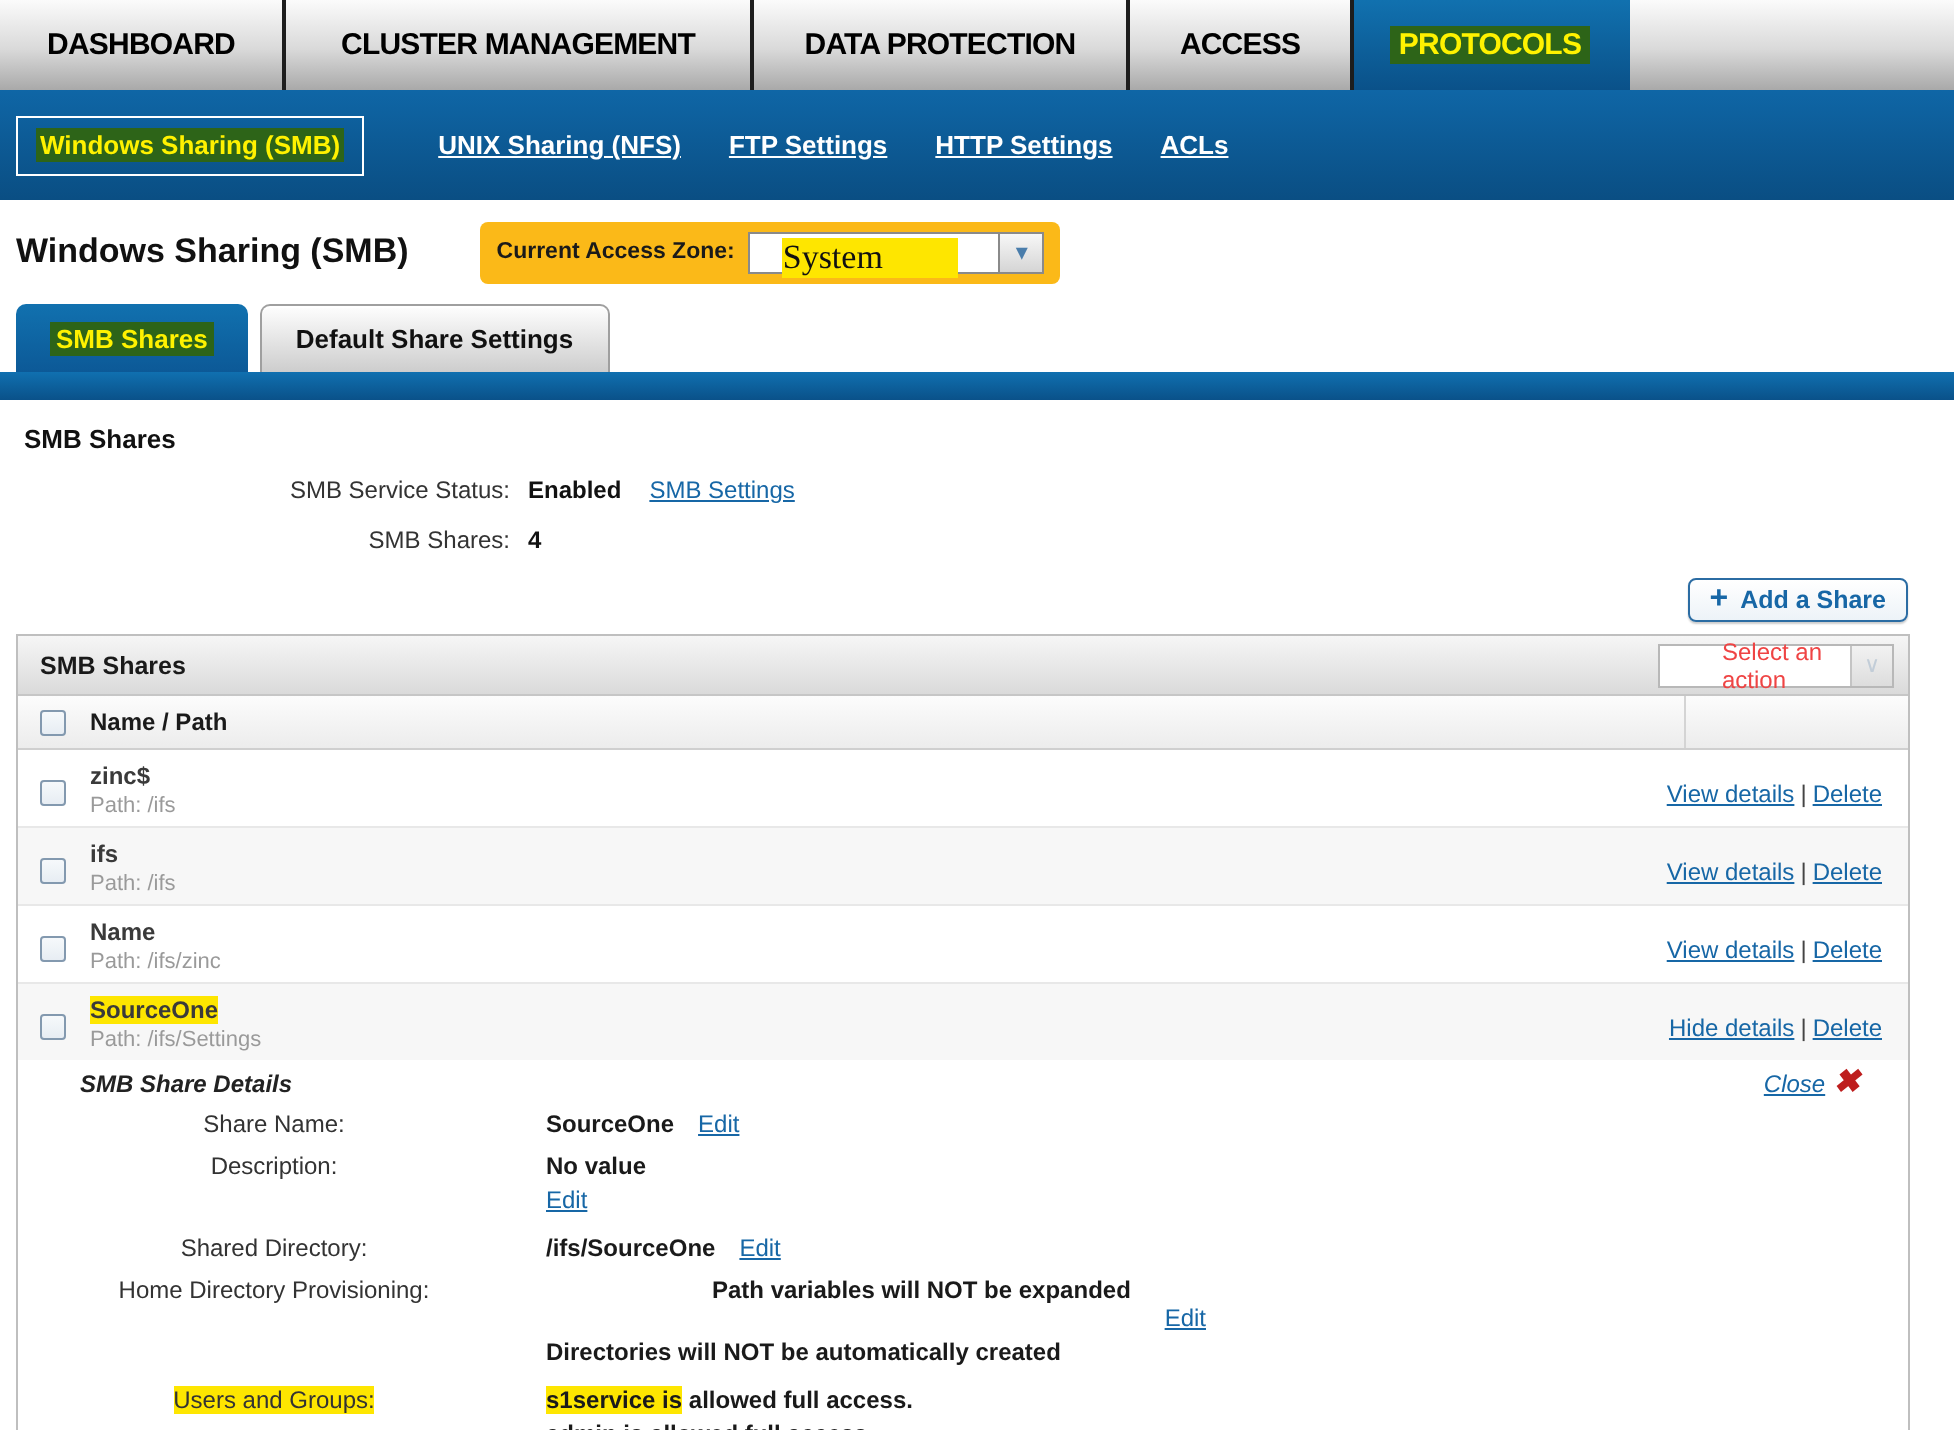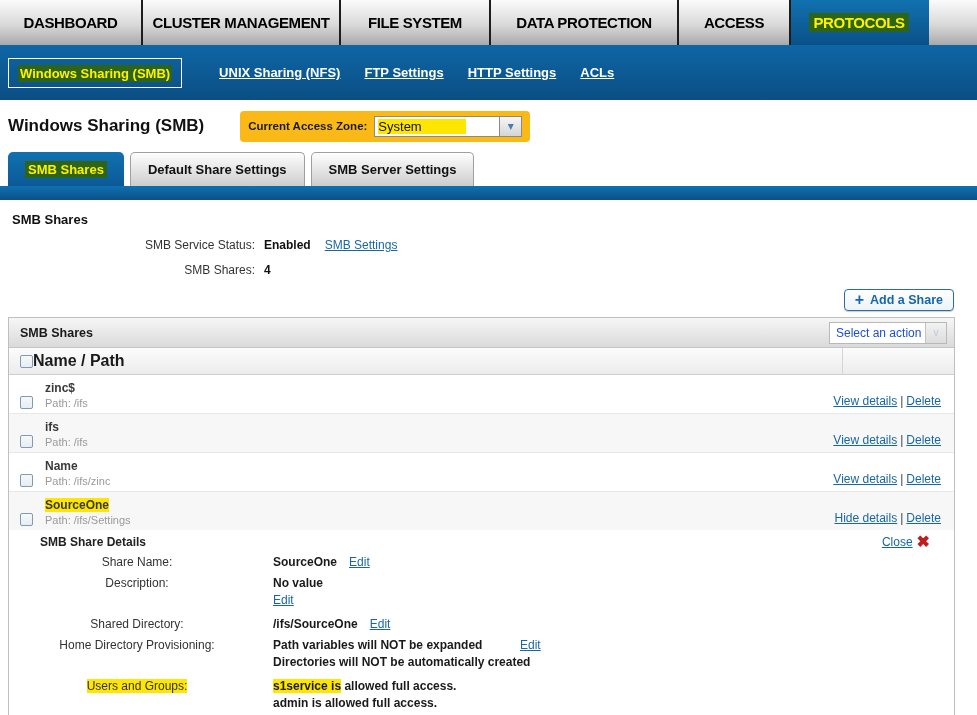--- a/index.html
+++ b/index.html
@@ -8,42 +8,42 @@
 
   
   .topnav { display:flex; height:45px; background:linear-gradient(#1171AF,#0A5189); }
   .ttab { display:flex; align-items:center; justify-content:center;
           background:linear-gradient(180deg,#fbfbfb 0%,#d9d9d9 55%,#a9a9a9 100%);
           border-right:2px solid #1d1d1d; font-weight:bold; font-size:15px;
           letter-spacing:-0.4px; color:#000; cursor:pointer; }
   .ttab.active { background:transparent; border-right:none; }
   .ttab.active .hl-green { color:#FFF200; background:#2D6418; padding:1px 4px; }
   .ttab.sliver { border-right:none; margin-left:2px; flex:1; }
-  .w-dash{width:143px}.w-clus{width:198px}.w-file{width:150px}
+  .w-dash{width:143px}.w-clus{width:234px}.w-file{width:150px}
   .w-data{width:188px}.w-acc{width:112px}.w-prot{width:136px}
 
   
   .subnav { height:55px; background:linear-gradient(#0F66A6,#0A4E83);
             display:flex; align-items:center; }
   .subnav-active { margin-left:8px; border:1px solid #fff; padding:5px 9px; cursor:pointer; }
   .subnav-active .hl-green { color:#FFF200; background:#2D6418; font-weight:bold;
                              font-size:13px; padding:1px 2px; }
   .slink { color:#fff; font-weight:bold; font-size:13px; text-decoration:underline;
            margin-left:24px; cursor:pointer; }
   .slink:first-of-type { margin-left:37px; }
 
   
   .title-row { display:flex; align-items:center; padding:10px 0 0 8px; height:42px; }
   .page-title { font-size:17px; font-weight:bold; color:#111; }
   .zone-badge { margin-left:36px; background:#FBB918; border-radius:4px;
                 display:flex; align-items:center; padding:5px 8px; gap:7px; }
   .zone-label { font-size:11.5px; font-weight:bold; color:#1a1a1a; }
   .zone-select { display:flex; width:148px; height:21px; background:#fff;
                  border:1px solid #8a8a8a; cursor:pointer; }
-  .zone-value { flex:1; font-size:13px; padding:2px 0 0 3px; color:#111; }
+  .zone-value { flex:1; font-size:17px; padding:2px 0 0 16px; color:#111;font-family:Liberation Serif, serif; }
   .zone-value .hl-y { display:inline-block; min-width:88px; }
   .zone-btn { width:22px; border-left:1px solid #8a8a8a;
               background:linear-gradient(#f7f7f7,#d5d5d5); display:flex;
               align-items:center; justify-content:center; color:#4a7dab; font-size:12px; }
 
   
   .tabstrip { display:flex; gap:6px; padding-left:8px; margin-top:10px; align-items:flex-end; }
   .stab { height:34px; display:flex; align-items:center; padding:0 17px;
           font-size:13px; font-weight:bold; border-radius:5px 5px 0 0; cursor:pointer; }
   .stab.inactive { background:linear-gradient(#fefefe,#cdcdcd); border:1px solid #9f9f9f;
@@ -69,69 +69,66 @@
   .add-btn .plus { font-size:16px; line-height:14px; }
 
   
   .tbl { margin:0 22px 0 8px; border:1px solid #bfbfbf; border-bottom:none; }
   .t-titlebar { height:30px; background:linear-gradient(#f6f6f6,#dadada);
                 border-bottom:1px solid #c6c6c6; display:flex; align-items:center;
                 padding:0 7px 0 11px; }
   .t-title { font-weight:bold; font-size:12.5px; color:#1a1a1a; }
   .action-select { margin-left:auto; width:118px; height:22px; background:#fff;
                    border:1px solid #b8b8b8; display:flex; align-items:center; }
-  .action-text { flex:1; color:#1d4ed8; font-size:12px; padding-left:6px; }
+  .action-text { flex:1; color:#ef4444; font-size:12px; padding-left:6px;margin-left:25px; }
   .action-btn { width:21px; height:100%; border-left:1px solid #c4c4c4;
                 background:linear-gradient(#f2f2f2,#dddddd); color:#c2cdd8;
                 display:flex; align-items:center; justify-content:center; font-size:11px; }
   .t-colheader { height:27px; background:linear-gradient(#fcfcfc,#ececec);
                  border-bottom:1px solid #cfcfcf; display:flex; align-items:center; }
-  .colheader-label { font-weight:bold; font-size:16px; color:#1a1a1a; }
+  .colheader-label { font-weight:bold; font-size:12px; color:#1a1a1a; margin-left:12px; }
   .col-actions-spacer { margin-left:auto; width:112px; height:100%;
                         border-left:1px solid #d4d4d4; }
   .cb { width:13px; height:13px; border:1px solid #8399AF; border-radius:2px;
         background:linear-gradient(#F6F9FB,#E7EDF3); flex-shrink:0; cursor:pointer; }
   .t-colheader .cb { margin-left:11px; }
-  .trow { display:flex; align-items:flex-end; min-height:34px; padding:6px 0 4px 0;
+  .trow { display:flex; align-items:center; min-height:34px; padding:6px 0 4px 0;
           border-bottom:1px solid #e8e8e8; }
   .trow.alt { background:#f7f7f7; }
   .trow.noline { border-bottom:none; }
   .trow .cb { margin:2px 12px 0 11px; }
   .row-name { font-size:12px; font-weight:bold; color:#3a3a3a; }
   .row-path { font-size:11px; color:#9a9a9a; margin-top:2px; }
   .row-links { margin-left:auto; padding:3px 13px 0 0; white-space:nowrap; }
   .sep { color:#444; margin:0 3px; font-size:12px; }
   .hl-y { background:#FEE600; }
 
   
   .details { background:#fff; height:209px; padding-top:3px; }
-  .dhead { display:flex; align-items:flex-start; margin:2px 0 6px 0; }
+  .dhead { display:flex; align-items:flex-start; margin:2px 0 6px 0;font-style:italic; }
   .dhead-title { margin-left:31px; font-weight:bold; font-size:12px; color:#222; }
   .close-wrap { margin-left:auto; margin-right:24px; display:flex; align-items:center; gap:4px; cursor:pointer; }
   .close-x { color:#BE1E1E; font-weight:bold; font-size:16px; line-height:14px; }
   .drow { display:flex; margin-bottom:7px; font-size:12px; align-items:baseline; }
   .dlabel { width:256px; text-align:center; color:#333; flex-shrink:0; }
   .dval { margin-left:8px; font-weight:bold; color:#1a1a1a; }
   .edit-inline { margin-left:12px; }
   .stack > div { margin-bottom:3px; }
-  .hd-top { display:flex; width:330px; align-items:flex-end; }
+  .hd-top { display:flex; width:330px; align-items:flex-end;flex-direction:column; }
   .hd-top span { width:247px; flex-shrink:0; }
 </style>
 </head>
 <body>
 
 <nav class="topnav">
   <div class="ttab w-dash">
       <span>DASHBOARD</span>
     </div>
   <div class="ttab w-clus">
       <span>CLUSTER MANAGEMENT</span>
-    </div>
-  <div class="ttab w-file">
-      <span>FILE SYSTEM</span>
     </div>
   <div class="ttab w-data">
       <span>DATA PROTECTION</span>
     </div>
   <div class="ttab w-acc">
       <span>ACCESS</span>
     </div>
   <div class="ttab w-prot active">
       <span class="hl-green">PROTOCOLS</span>
     </div>
@@ -159,23 +156,20 @@
   </div>
 </div>
 
 <div class="tabstrip">
   <div class="stab active">
       <span class="hl-green">SMB Shares</span>
     </div>
   <div class="stab inactive">
       <span>Default Share Settings</span>
     </div>
-  <div class="stab inactive">
-      <span>SMB Server Settings</span>
-    </div>
 </div>
 <div class="bluebar"></div>
 
 <div class="sec-heading">SMB Shares</div>
 
 <div class="status-line">
   <span class="stat-label">SMB Service Status:</span>
   <span class="stat-val">Enabled</span>
   <a class="link">SMB Settings</a>
 </div>

